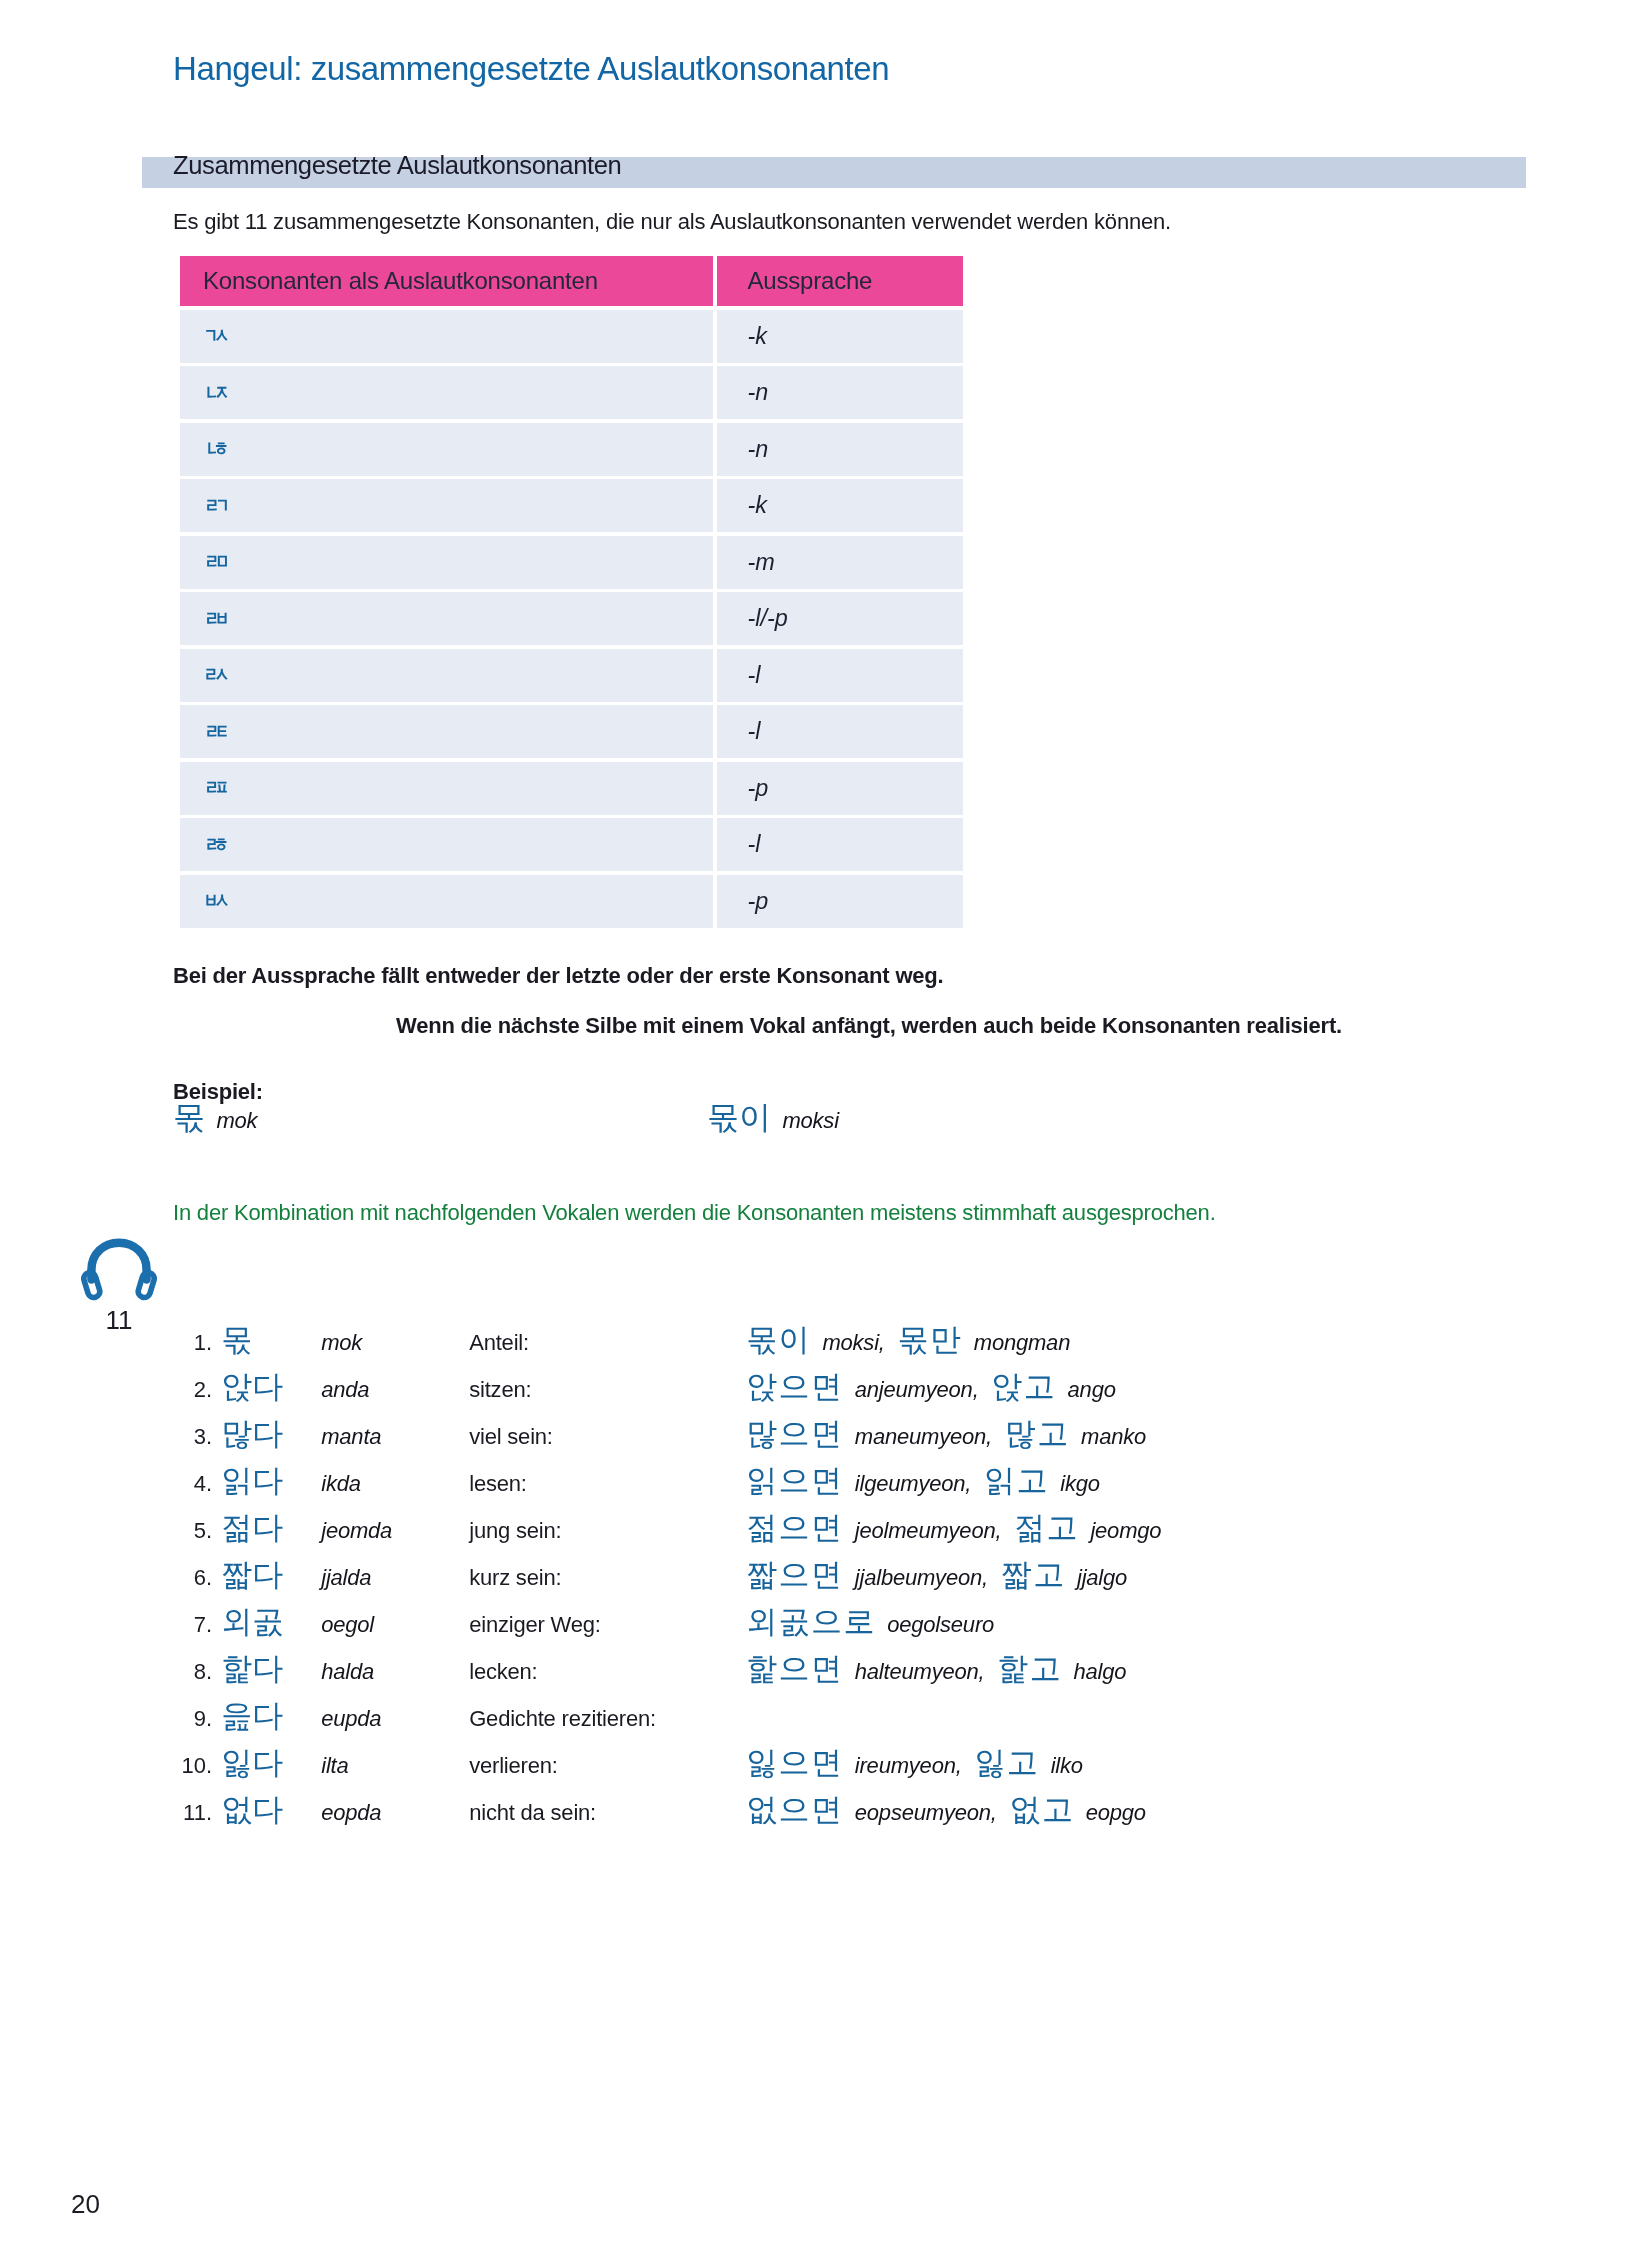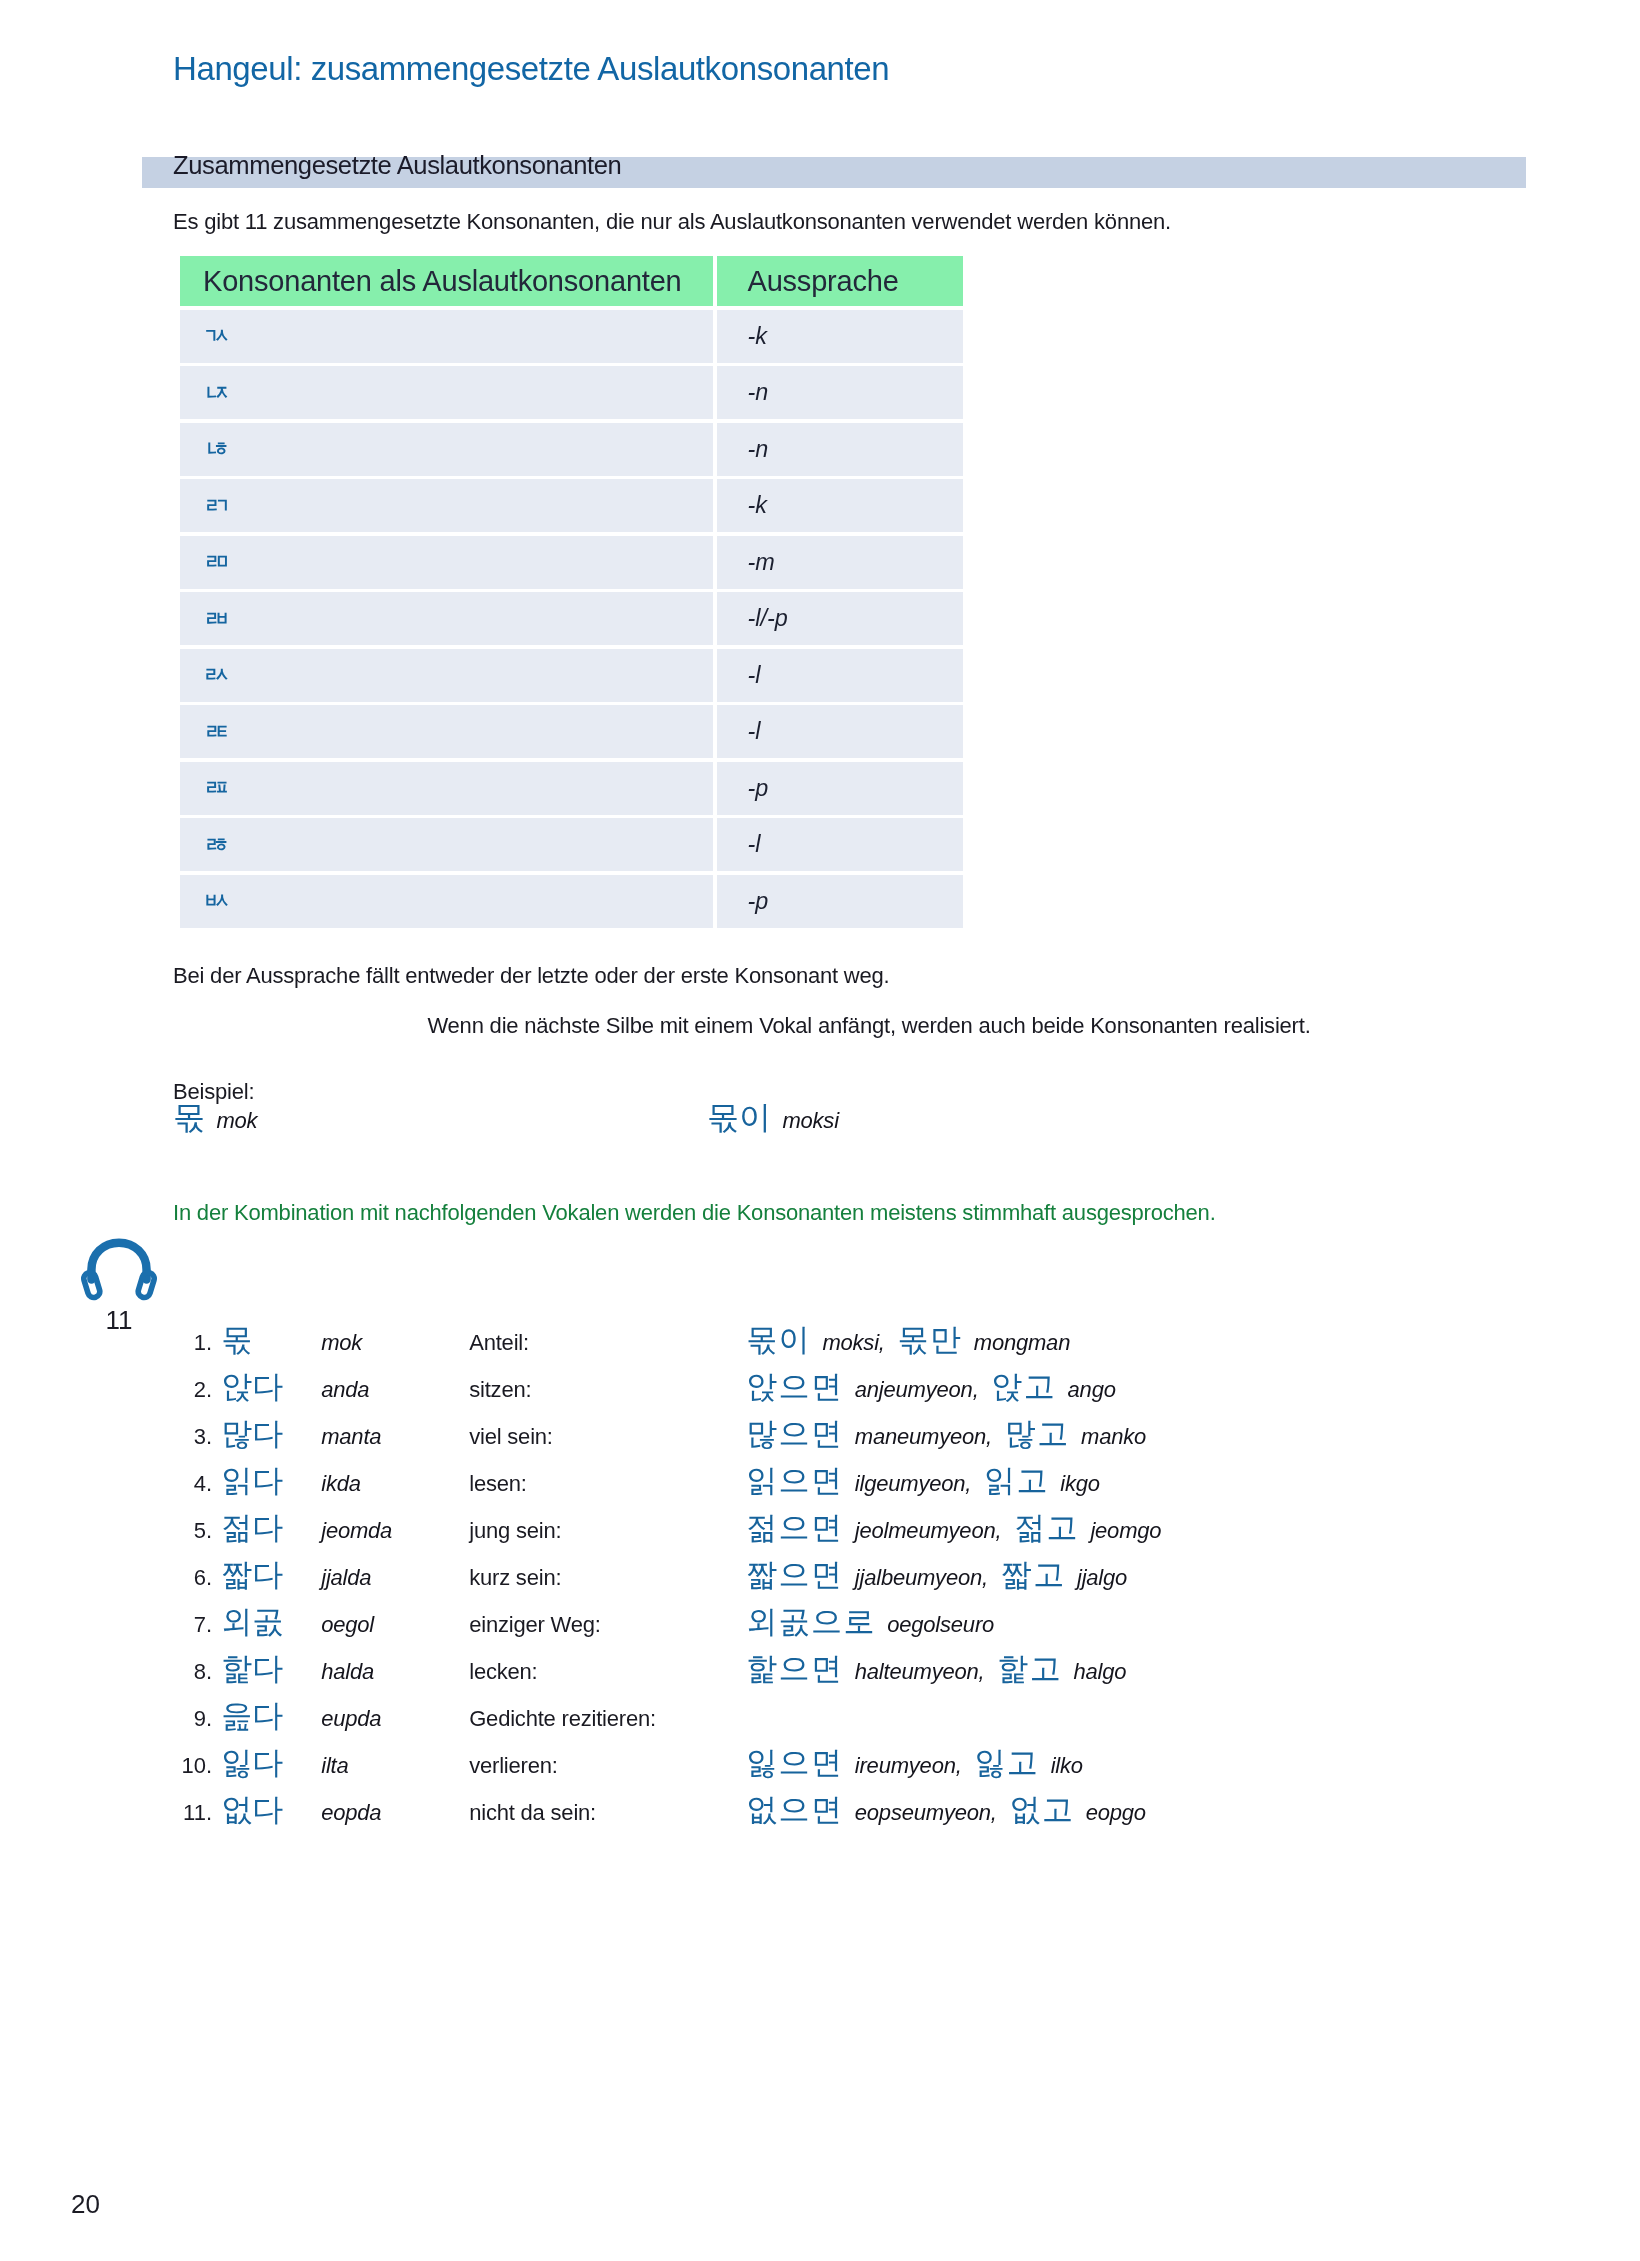--- a/index.html
+++ b/index.html
@@ -26,32 +26,32 @@
   }
 
   .intro{left:173px;top:209px;width:1392px;font-size:22px;color:#1a1a22;letter-spacing:-0.2px;}
 
   
   .ktable{
     left:180px;top:256px;width:782px;
     display:grid;grid-template-columns:533px 246px;grid-gap:3.5px;
   }
   .ktable .hcell{
-    background:#86efac;height:50px;display:flex;align-items:center;
-    font-size:29px;color:#23273a;letter-spacing:-0.2px;
+    background:#ec4899;height:50px;display:flex;align-items:center;
+    font-size:24px;color:#23273a;letter-spacing:-0.2px;
   }
   .ktable .cell{
     background:#e7ebf3;height:53px;display:flex;align-items:center;
   }
   .ktable .c1{padding-left:23px;}
   .ktable .c2{padding-left:31px;}
   .kor-jamo{font-size:28px;color:#1565a0;font-weight:500;}
   .pron{font-size:23.4px;font-style:italic;color:#1c2030;}
 
-  .note{left:173px;top:0;width:1392px;font-size:22px;color:#1a1a22;letter-spacing:-0.2px;}
+  .note{left:173px;top:0;width:1392px;font-size:22px;color:#1a1a22;letter-spacing:-0.2px;font-weight:bold;}
   .n1{top:963px;}
   .n2{top:1013px;text-align:center;}
   .n3{top:1063px;margin-top:16px;}
 
   
   .example-row{left:173px;top:1095px;width:1349px;height:50px;}
   .ex-item{position:absolute;top:0;display:flex;align-items:baseline;}
   .ex-item.second{left:534px;}
   .kor-big{font-size:32px;color:#17639c;font-weight:500;line-height:44px;}
   .rom{font-size:22px;font-style:italic;color:#15151d;margin-left:11.4px;letter-spacing:-0.2px;}

